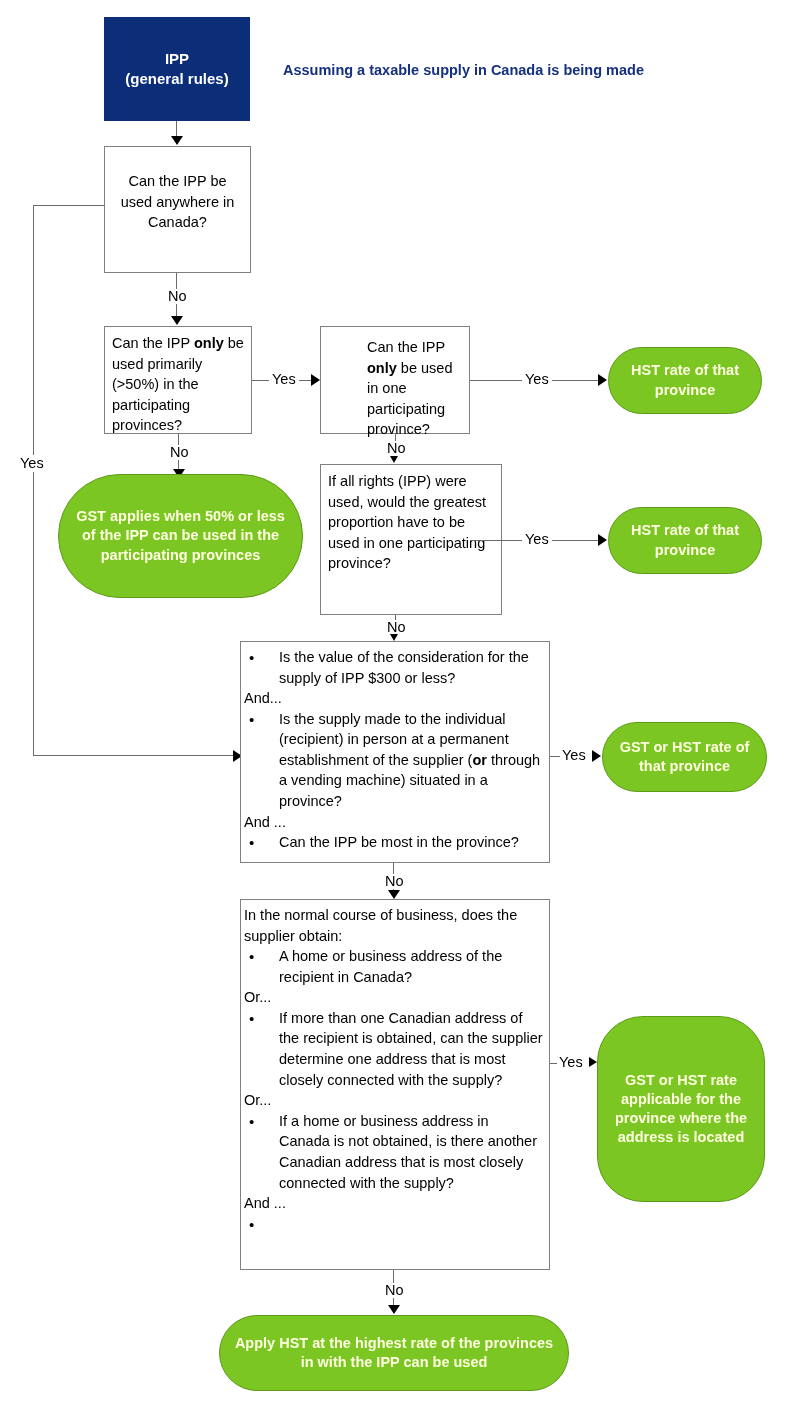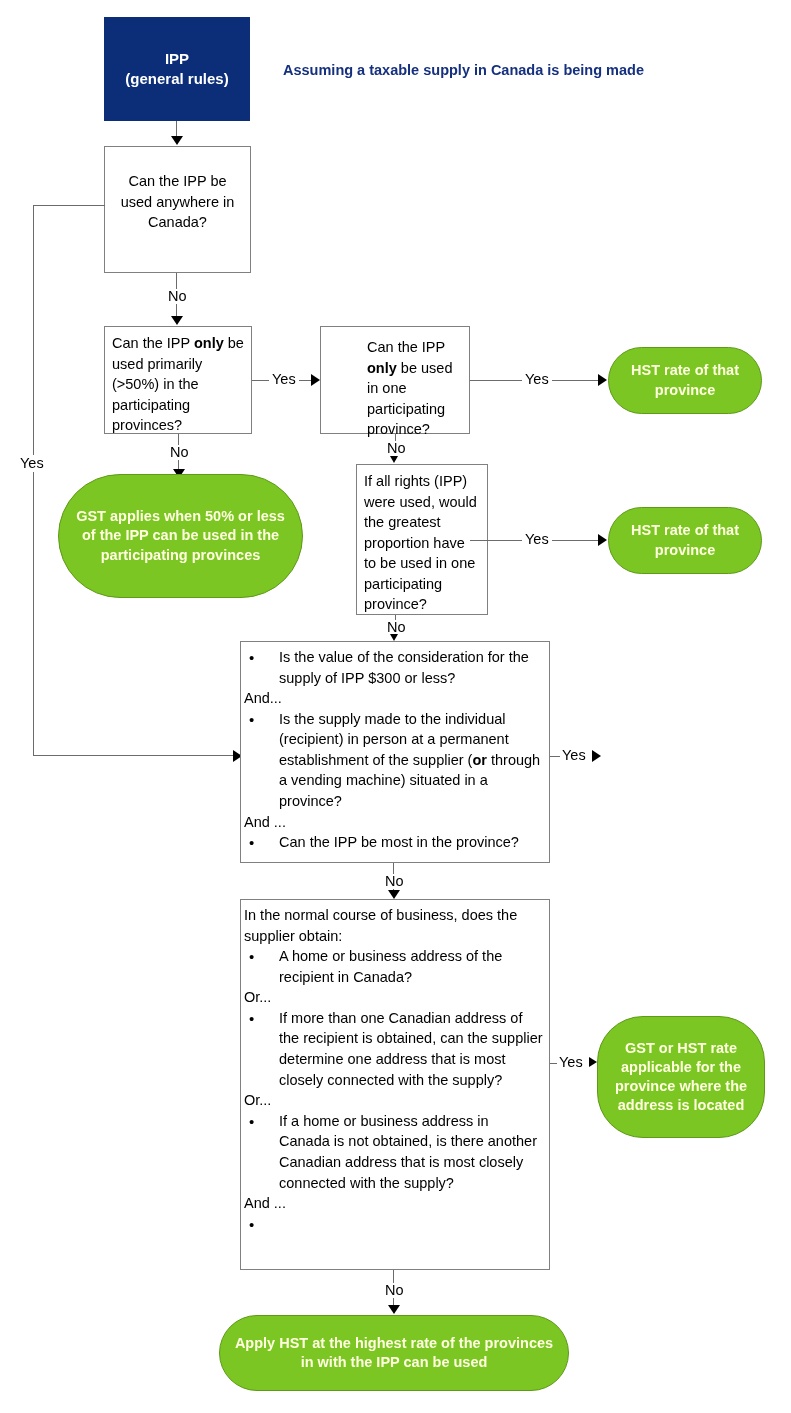--- a/index.html
+++ b/index.html
@@ -173,21 +173,21 @@
   <div class="abs arrow-down" style="left:390px; top:456px; border-top-width:7px; border-left-width:4px; border-right-width:4px;"></div>
 
   <div class="abs green-box" style="left:608px; top:347px; width:154px; height:67px; border-radius:34px;">
     <span>HST rate of that province</span>
   </div>
 
   <div class="abs green-box" style="left:58px; top:474px; width:245px; height:124px; border-radius:62px;">
     <span>GST applies when 50% or less of the IPP can be used in the participating provinces</span>
   </div>
 
-  <div class="abs dec-box" style="left:320px; top:464px; width:132px; height:151px;margin-left:36px;">
+  <div class="abs dec-box" style="left:320px; top:464px; width:182px; height:151px;">
     <div class="pad">
       <span>If all rights (IPP) were used, would the greatest proportion have to be used in one participating province?</span>
     </div>
   </div>
 
   <div class="abs hline" style="left:470px; top:540px; width:135px;"></div>
   <div class="abs edge-label" style="left:522px; top:532px; padding:0 3px;">Yes</div>
   <div class="abs arrow-right" style="left:598px; top:534px;"></div>
 
   <div class="abs vline" style="left:395px; top:615px; height:22px;"></div>
@@ -218,20 +218,23 @@
   </div>
 
   <div class="abs hline" style="left:550px; top:756px; width:36px;"></div>
   <div class="abs edge-label" style="left:560px; top:748px; padding:0 2px;">Yes</div>
   <div class="abs arrow-right" style="left:592px; top:750px;"></div>
 
   <div class="abs vline" style="left:393px; top:863px; height:30px;"></div>
   <div class="abs edge-label" style="left:382px; top:874px; padding:0 3px;">No</div>
   <div class="abs arrow-down" style="left:388px; top:890px;"></div>
 
+  <div class="abs green-box" style="left:602px; top:722px; width:165px; height:70px; border-radius:35px;">
+    <span>GST or HST rate of that province</span>
+  </div>
 
   <div class="abs dec-box" style="left:240px; top:899px; width:310px; height:371px;">
     <div style="padding:5px 2px 2px 2px;">
       <div class="conj">In the normal course of business, does the supplier obtain:</div>
       <div class="bul-row">
         <div class="bul-dot">•</div>
         <div class="bul-txt">A home or business address of the recipient in Canada?</div>
       </div>
       <div class="conj">Or...</div>
       <div class="bul-row">
@@ -251,21 +254,21 @@
   </div>
 
   <div class="abs hline" style="left:550px; top:1063px; width:33px;"></div>
   <div class="abs edge-label" style="left:557px; top:1055px; padding:0 2px;">Yes</div>
   <div class="abs arrow-right" style="left:589px; top:1057px; border-left-width:8px; border-top-width:5px; border-bottom-width:5px;"></div>
 
   <div class="abs vline" style="left:393px; top:1270px; height:38px;"></div>
   <div class="abs edge-label" style="left:382px; top:1283px; padding:0 3px;">No</div>
   <div class="abs arrow-down" style="left:388px; top:1305px;"></div>
 
-  <div class="abs green-box" style="left:597px; top:1016px; width:168px; height:122px; border-radius:46px;">
+  <div class="abs green-box" style="left:597px; top:1016px; width:168px; height:186px; border-radius:46px;">
     <span>GST or HST rate applicable for the province where the address is located</span>
   </div>
 
   <div class="abs green-box" style="left:219px; top:1315px; width:350px; height:76px; border-radius:38px;">
     <span>Apply HST at the highest rate of the provinces in with the IPP can be used</span>
   </div>
 
 </div>
 
 </body></html>

